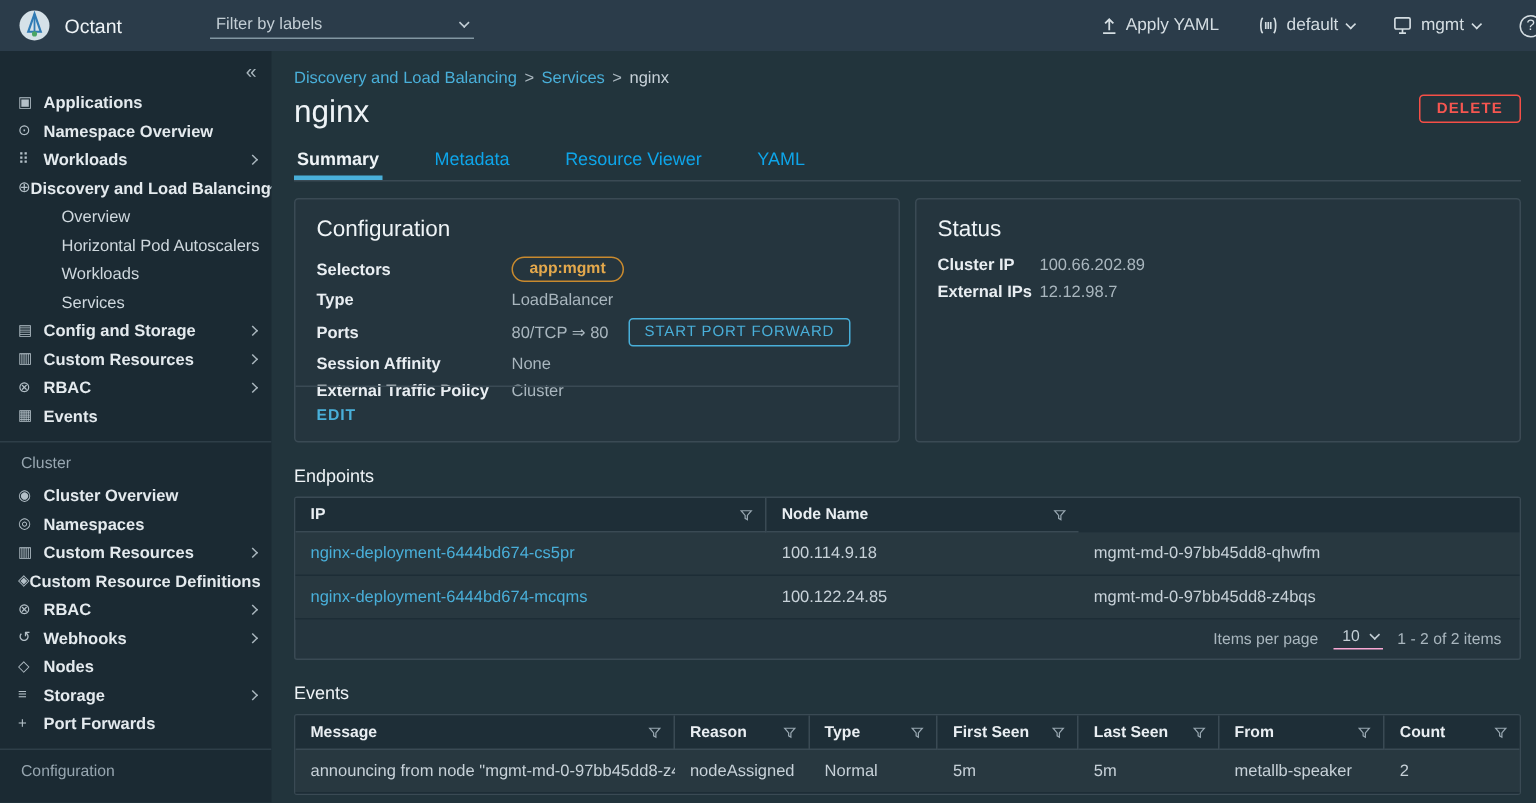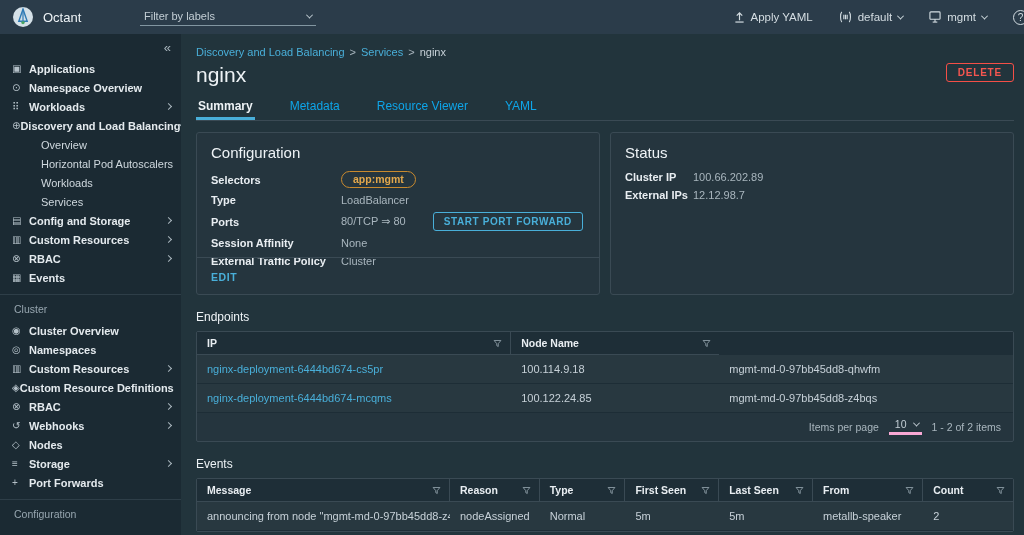--- a/index.html
+++ b/index.html
@@ -42,35 +42,35 @@
   .tab.active { color:#eef3f6; font-weight:bold; border-bottom:3px solid #49afd9; padding-bottom:4px; }
   
   .cards { display:flex; gap:10px; margin-top:11px; }
   .card { flex:1; height:163px; background:#25353e; border:1px solid #3a4a54; border-radius:3px; position:relative; }
   .card-title { font-size:15px; font-weight:400; color:#eef3f6; margin:11px 14px 7px 14px; }
   .kv-row { display:flex; align-items:center; padding:3px 14px; font-size:11px; min-height:18px; }
   .kv-label { width:130px; flex:none; color:#e9eef2; font-weight:bold; }
   .kv-label.narrow { width:68px; }
   .kv-value { color:#a9b6be; display:flex; align-items:center; }
   .tag-pill { border:1px solid #c98a2e; color:#e3a84c; font-weight:bold; font-size:10.5px; border-radius:9px; padding:1px 11px 2px 11px; }
-  .pf-btn { margin-left:27px; background:transparent; border:1px solid #49afd9; color:#49afd9; font-size:10px; font-weight:bold; letter-spacing:.6px; padding:3px 10px; border-radius:3px; cursor:pointer; font-family:inherit; }
+  .pf-btn { margin-left:13px; background:transparent; border:1px solid #49afd9; color:#49afd9; font-size:10px; font-weight:normal; letter-spacing:.6px; padding:3px 10px; border-radius:3px; cursor:pointer; font-family:inherit; }
   .card-footer { position:absolute; left:0; right:0; bottom:0; border-top:1px solid #3a4a54; padding:9px 14px; }
   .edit-link { color:#49afd9; font-size:10.5px; font-weight:bold; letter-spacing:.6px; cursor:pointer; }
   
   .section-title { font-size:12px; font-weight:400; color:#eef3f6; margin:15px 0 7px 0; }
   .dtable { border:1px solid #3a4a54; border-radius:2px; background:#25353e; }
   .thead { display:grid; background:#1e2e37; }
   .th { display:flex; align-items:center; justify-content:space-between; font-size:10.5px; font-weight:bold; color:#e9eef2; padding:5px 8px 5px 10px; border-right:1px solid #3a4a54; border-bottom:1px solid #3a4a54; }
   .th:last-child { border-right:none; }
   .funnel { color:#97a6b0; flex:none; cursor:pointer; }
   .trow { display:grid; background:#283840; border-bottom:1px solid #1d2d36; }
   .td { font-size:11px; color:#c7d1d8; padding:8px 8px 8px 10px; white-space:nowrap; overflow:hidden; }
   .td a { color:#49afd9; text-decoration:none; cursor:pointer; }
   .tfoot { display:flex; align-items:center; justify-content:flex-end; gap:10px; padding:5px 12px 6px 12px; font-size:10.5px; color:#a9b6be; }
-  .page-size { display:flex; align-items:center; gap:7px; border-bottom:3px solid #f9a8d4; padding:0 3px 2px 6px; color:#c3ced5; cursor:pointer; }
+  .page-size { display:flex; align-items:center; gap:7px; border-bottom:1px solid #f9a8d4; padding:0 3px 2px 6px; color:#c3ced5; cursor:pointer; }
   .ep-grid { grid-template-columns:38.5% 25.5% 36%; }
   .ev-grid { grid-template-columns:31% 11% 10.5% 11.5% 11.5% 13.5% 11%; }
   svg { display:block; }
 </style>
 </head>
 <body>
 
 <div class="topbar">
   <div class="brand">
     <span>

